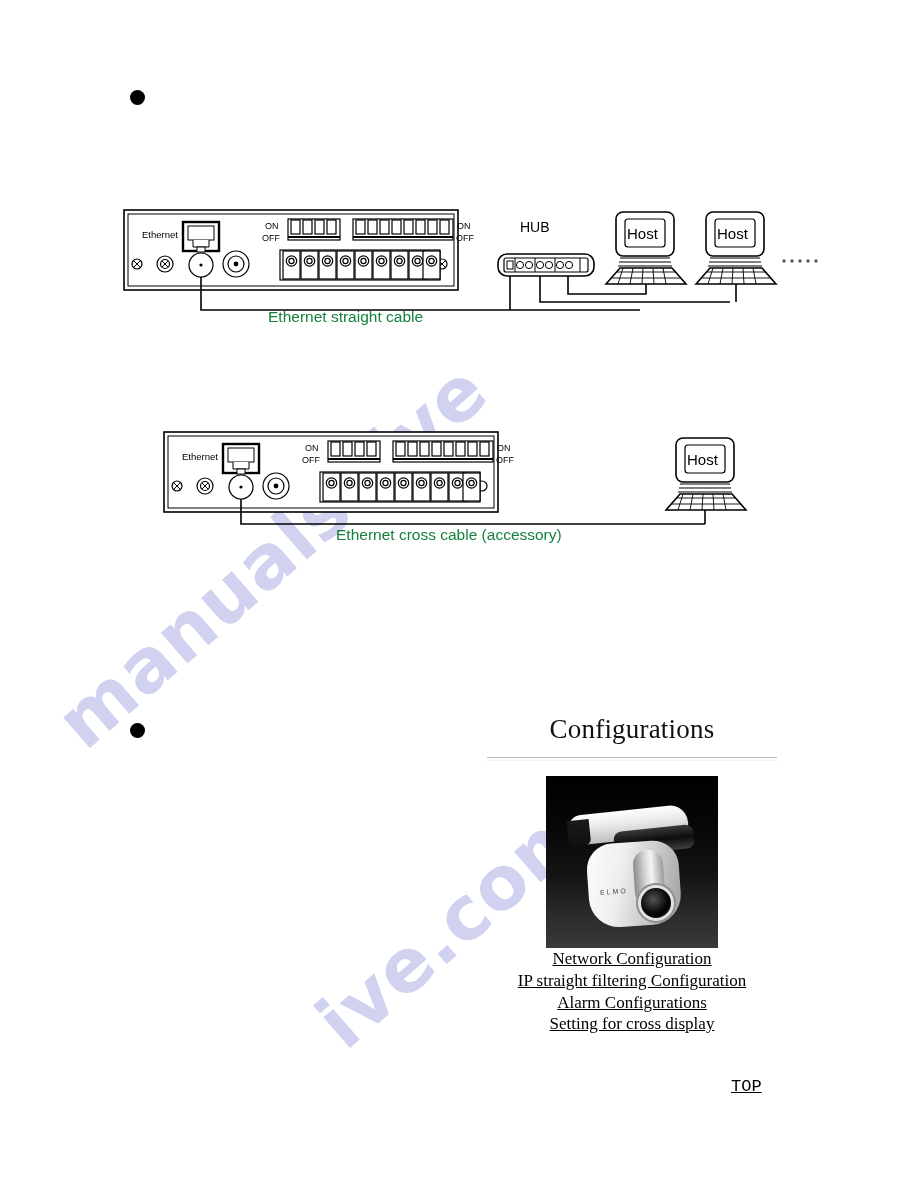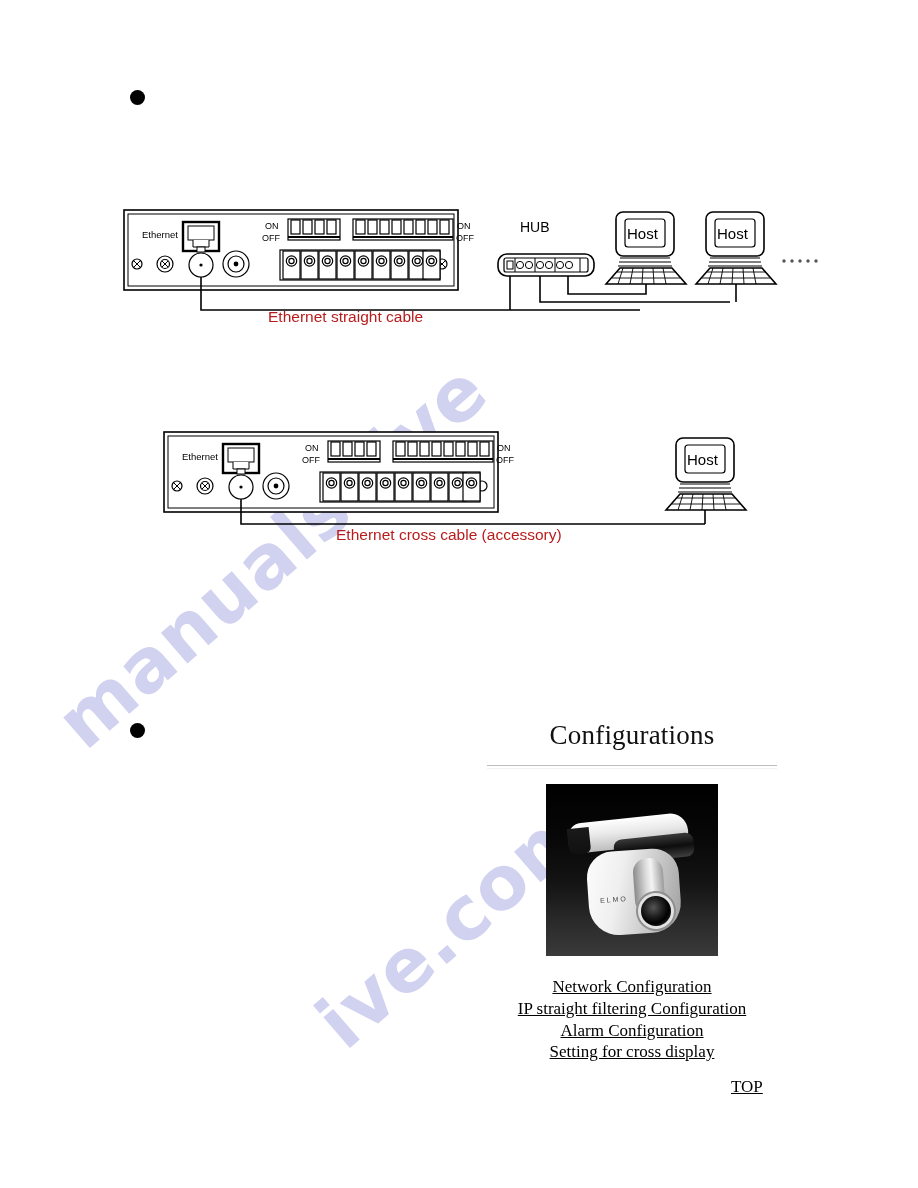--- a/index.html
+++ b/index.html
@@ -66,40 +66,40 @@
 
   
   .figure { position: absolute; }
   #figure-1 { left: 120px; top: 206px; width: 790px; height: 120px; }
   #figure-2 { left: 160px; top: 428px; width: 700px; height: 118px; }
 
   .fig-caption {
     position: absolute;
     font-family: "Liberation Sans", sans-serif;
     font-size: 15.5px;
-    color: #b91c1c;
+    color: #15803d;
     white-space: nowrap;
   }
   #caption-1 { left: 268px; top: 308px; }
   #caption-2 { left: 336px; top: 526px; }
 
   
   #config-block {
     position: absolute;
     left: 487px;
     top: 706px;
     width: 290px;
     text-align: center;
   }
   #config-title {
     font-family: "Liberation Serif", serif;
     font-size: 27px;
     color: #111;
     line-height: 1.15;
-    margin: 14px;
+    margin: 8px;
     font-weight: 400;
     letter-spacing: .2px;
   }
   #config-rule {
     margin: 12px 0 0 0;
     height: 2px;
     border: 0;
     border-top: 1px solid #bdbdbd;
     border-bottom: 1px solid #f2f2f2;
     background: transparent;
@@ -168,38 +168,38 @@
     left: 54px; top: 112px;
     font-family: "Liberation Sans", sans-serif;
     font-size: 7px;
     letter-spacing: 2px;
     color: #4a4a4a;
     transform: rotate(-4deg);
   }
 
   
   #config-links {
-    margin-top: 20px;
+    margin-top: 0;
     font-family: "Liberation Serif", serif;
     font-size: 17px;
     line-height: 1.28;
     color: #000;
   }
   #config-links a {
     color: #000;
     text-decoration: underline;
     display: block;
     white-space: nowrap;
   }
 
   #top-link {
     position: absolute;
     left: 731px;
     top: 1077px;
-    font-family: Liberation Serif, serif;
+    font-family: Liberation Mono, monospace;
     font-size: 17px;
     color: #000;
     text-decoration: underline;
   }
 </style>
 </head>
 <body>
 
 <div id="watermark">
   <div class="wm-text wm-a">manualshive</div>
@@ -473,19 +473,19 @@
       <div class="cam-collar"></div>
       <div class="cam-body"></div>
       <div class="cam-band"></div>
       <div class="cam-lens"></div>
       <div class="cam-brand">ELMO</div>
     </div>
 
     <div id="config-links">
       <a href="#">Network Configuration</a>
       <a href="#">IP straight filtering Configuration</a>
-      <a href="#">Alarm Configuration</a>
+      <a href="#">Alarm Configurations</a>
       <a href="#">Setting for cross display</a>
     </div>
   </div>
 
   <a id="top-link" href="#">TOP</a>
 </div>
 
 </body></html>

